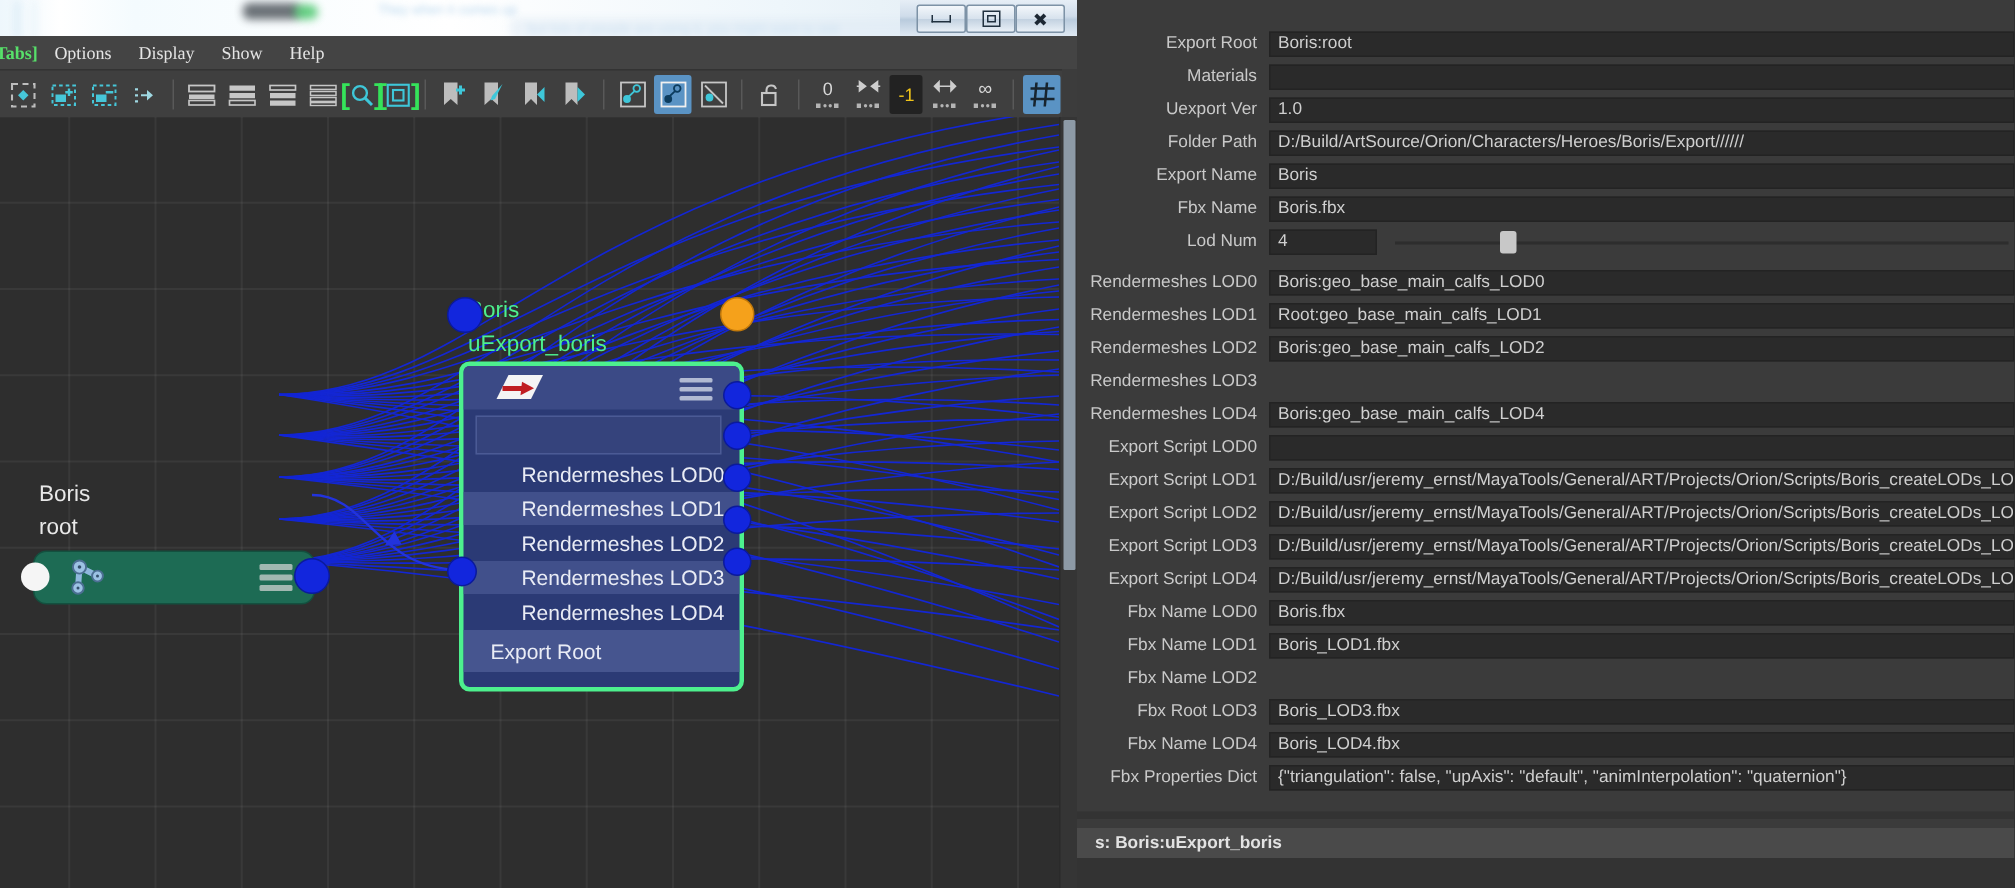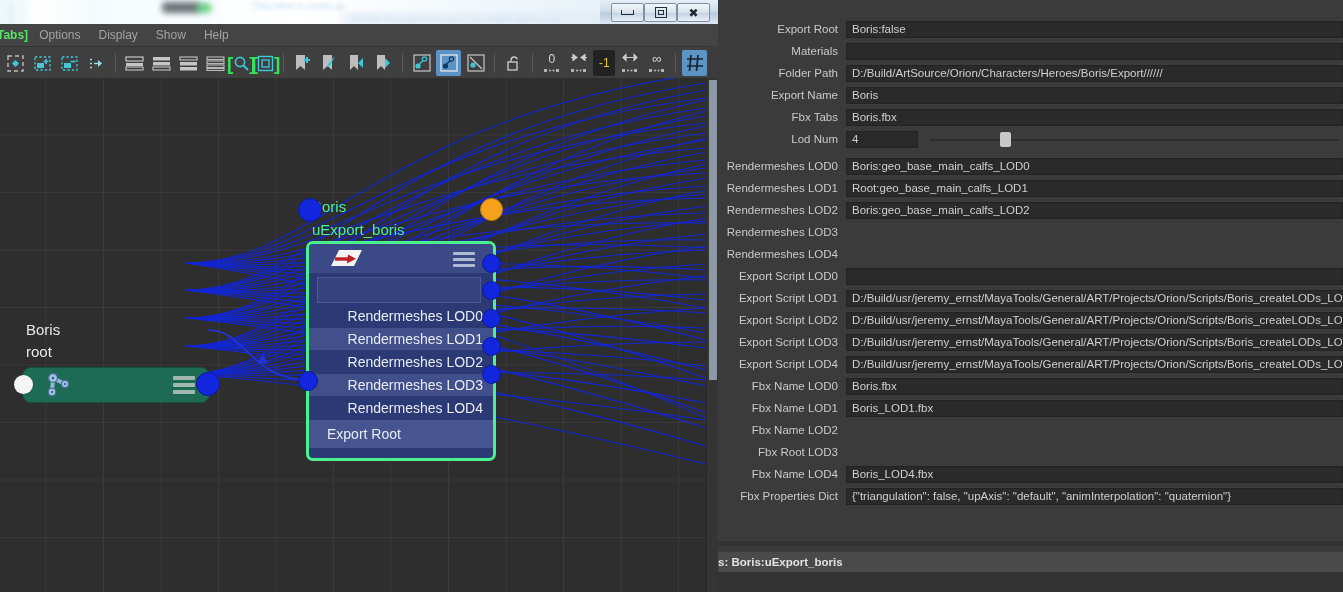--- a/index.html
+++ b/index.html
@@ -23,22 +23,22 @@
     display:flex;align-items:center;justify-content:center;}
   .winbtn span{display:block;font-size:10px;color:#1c2733;line-height:1;font-family:"DejaVu Sans",sans-serif;}
   .wb-min{left:11px;} .wb-max{left:44px;} .wb-close{left:77px;}
   .glyph-min{width:11px;height:4px;border:1px solid #20303f;border-top:none;}
   .glyph-max{width:10px;height:9px;border:1px solid #20303f;position:relative;}
   .glyph-max:after{content:"";position:absolute;left:2px;top:2px;width:4px;height:3px;border:1px solid #20303f;}
 
   
   .maya{position:absolute;left:0;top:24px;width:718px;height:568px;background:#3c3c3c;}
   .menubar{position:absolute;left:0;top:0;width:718px;height:22px;background:#444;
-    display:flex;align-items:center;}
-  .menu-item{font-size:12px;color:#a3a3a3;padding:2px 9px;white-space:nowrap;}
+    display:flex;align-items:center;font-family:Liberation Serif, serif;}
+  .menu-item{font-size:12px;color:#e5e5e5;padding:2px 9px;white-space:nowrap;}
   .menu-tabs{color:#57e06a;font-weight:bold;margin-left:-12px;padding-right:2px;}
 
   .toolbar{position:absolute;left:0;top:22px;width:706px;height:32px;background:#3f3f3f;
     border-top:1px solid #333;border-bottom:1px solid #2e2e2e;
     display:flex;align-items:center;padding-left:2px;overflow:hidden;}
   .tb{width:25px;height:26px;margin:0 1px;display:flex;align-items:center;justify-content:center;
     position:relative;border-radius:2px;flex:0 0 auto;}
   .tb.on{background:#5a93c4;}
   .tb.dark{background:#222;width:22px;}
   .tbsep{width:1px;height:20px;background:#595959;margin:0 5px;flex:0 0 auto;}
@@ -94,21 +94,21 @@
     white-space:nowrap;box-sizing:border-box;flex:0 0 auto;}
   .ae-field{flex:1 1 auto;height:17px;background:#2a2a2a;border:1px solid #232323;
     display:flex;align-items:center;padding-left:5px;box-sizing:border-box;overflow:hidden;}
   .ae-field span{font-size:11.5px;color:#cfcfcf;white-space:nowrap;}
   .ae-field.num{flex:0 0 auto;width:72px;}
   .ae-slider{flex:1 1 auto;height:17px;position:relative;margin-left:6px;}
   .ae-slider .track{position:absolute;left:6px;right:4px;top:8px;height:2px;background:#2d2d2d;}
   .ae-slider .knob{position:absolute;left:76px;top:1px;width:11px;height:15px;background:#c8c8c8;border-radius:2px;}
   .ae-gap{height:5px;}
   .ae-status{position:absolute;left:0;top:552px;width:625px;height:20px;background:#4a4a4a;
-    display:flex;align-items:center;padding-left:0;box-sizing:border-box;}
+    display:flex;align-items:center;padding-left:12px;box-sizing:border-box;}
   .ae-status span{font-size:11.5px;color:#e2e2e2;font-weight:bold;}
   .ae-bottom{position:absolute;left:0;top:572px;width:625px;height:20px;background:#333;}
   .ae-sep{position:absolute;left:0;top:541px;width:625px;height:5px;background:#333;}
 </style>
 </head>
 <body>
 
 <div id="root">
 
   <div class="bg-web">
@@ -477,43 +477,49 @@
       <div class="thumb"></div>
     </div>
   </div>
 
   <div class="ae-left-edge"></div>
   <div class="ae">
     <div class="ae-rows" id="ae-rows">
         <div class="ae-row">
           <div class="ae-lab">Export Root</div>
           <div class="ae-field">
-            <span>Boris:false</span>
+            <span>Boris:root</span>
           </div>
         </div>
         <div class="ae-row">
           <div class="ae-lab">Materials</div>
           <div class="ae-field">
             <span></span>
           </div>
         </div>
         <div class="ae-row">
+          <div class="ae-lab">Uexport Ver</div>
+          <div class="ae-field">
+            <span>1.0</span>
+          </div>
+        </div>
+        <div class="ae-row">
           <div class="ae-lab">Folder Path</div>
           <div class="ae-field">
             <span>D:/Build/ArtSource/Orion/Characters/Heroes/Boris/Export//////</span>
           </div>
         </div>
         <div class="ae-row">
           <div class="ae-lab">Export Name</div>
           <div class="ae-field">
             <span>Boris</span>
           </div>
         </div>
         <div class="ae-row">
-          <div class="ae-lab">Fbx Tabs</div>
+          <div class="ae-lab">Fbx Name</div>
           <div class="ae-field">
             <span>Boris.fbx</span>
           </div>
         </div>
         <div class="ae-row">
           <div class="ae-lab">Lod Num</div>
           <div class="ae-field num">
             <span>4</span>
           </div>
           <div class="ae-slider">
@@ -538,20 +544,23 @@
           <div class="ae-lab">Rendermeshes LOD2</div>
           <div class="ae-field">
             <span>Boris:geo_base_main_calfs_LOD2</span>
           </div>
         </div>
         <div class="ae-row">
           <div class="ae-lab">Rendermeshes LOD3</div>
         </div>
         <div class="ae-row">
           <div class="ae-lab">Rendermeshes LOD4</div>
+          <div class="ae-field">
+            <span>Boris:geo_base_main_calfs_LOD4</span>
+          </div>
         </div>
         <div class="ae-row">
           <div class="ae-lab">Export Script LOD0</div>
           <div class="ae-field">
             <span></span>
           </div>
         </div>
         <div class="ae-row">
           <div class="ae-lab">Export Script LOD1</div>
           <div class="ae-field">
@@ -586,20 +595,23 @@
           <div class="ae-lab">Fbx Name LOD1</div>
           <div class="ae-field">
             <span>Boris_LOD1.fbx</span>
           </div>
         </div>
         <div class="ae-row">
           <div class="ae-lab">Fbx Name LOD2</div>
         </div>
         <div class="ae-row">
           <div class="ae-lab">Fbx Root LOD3</div>
+          <div class="ae-field">
+            <span>Boris_LOD3.fbx</span>
+          </div>
         </div>
         <div class="ae-row">
           <div class="ae-lab">Fbx Name LOD4</div>
           <div class="ae-field">
             <span>Boris_LOD4.fbx</span>
           </div>
         </div>
         <div class="ae-row">
           <div class="ae-lab">Fbx Properties Dict</div>
           <div class="ae-field">

